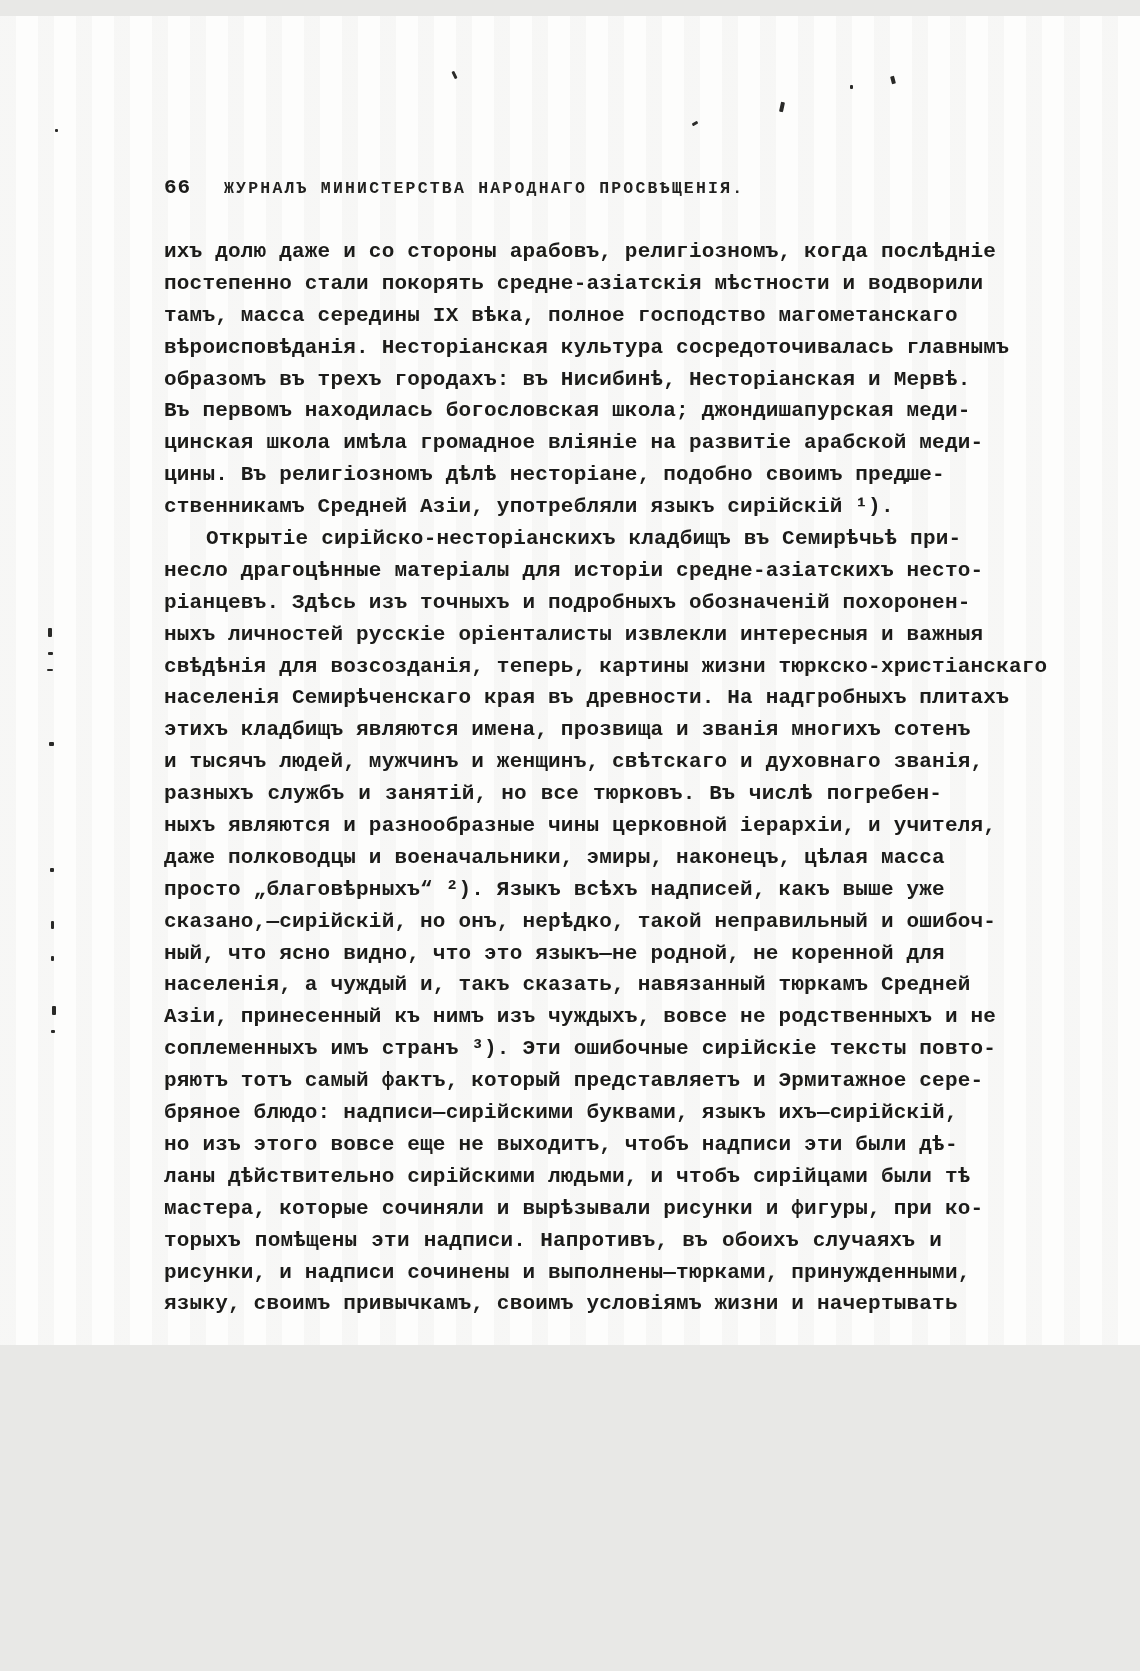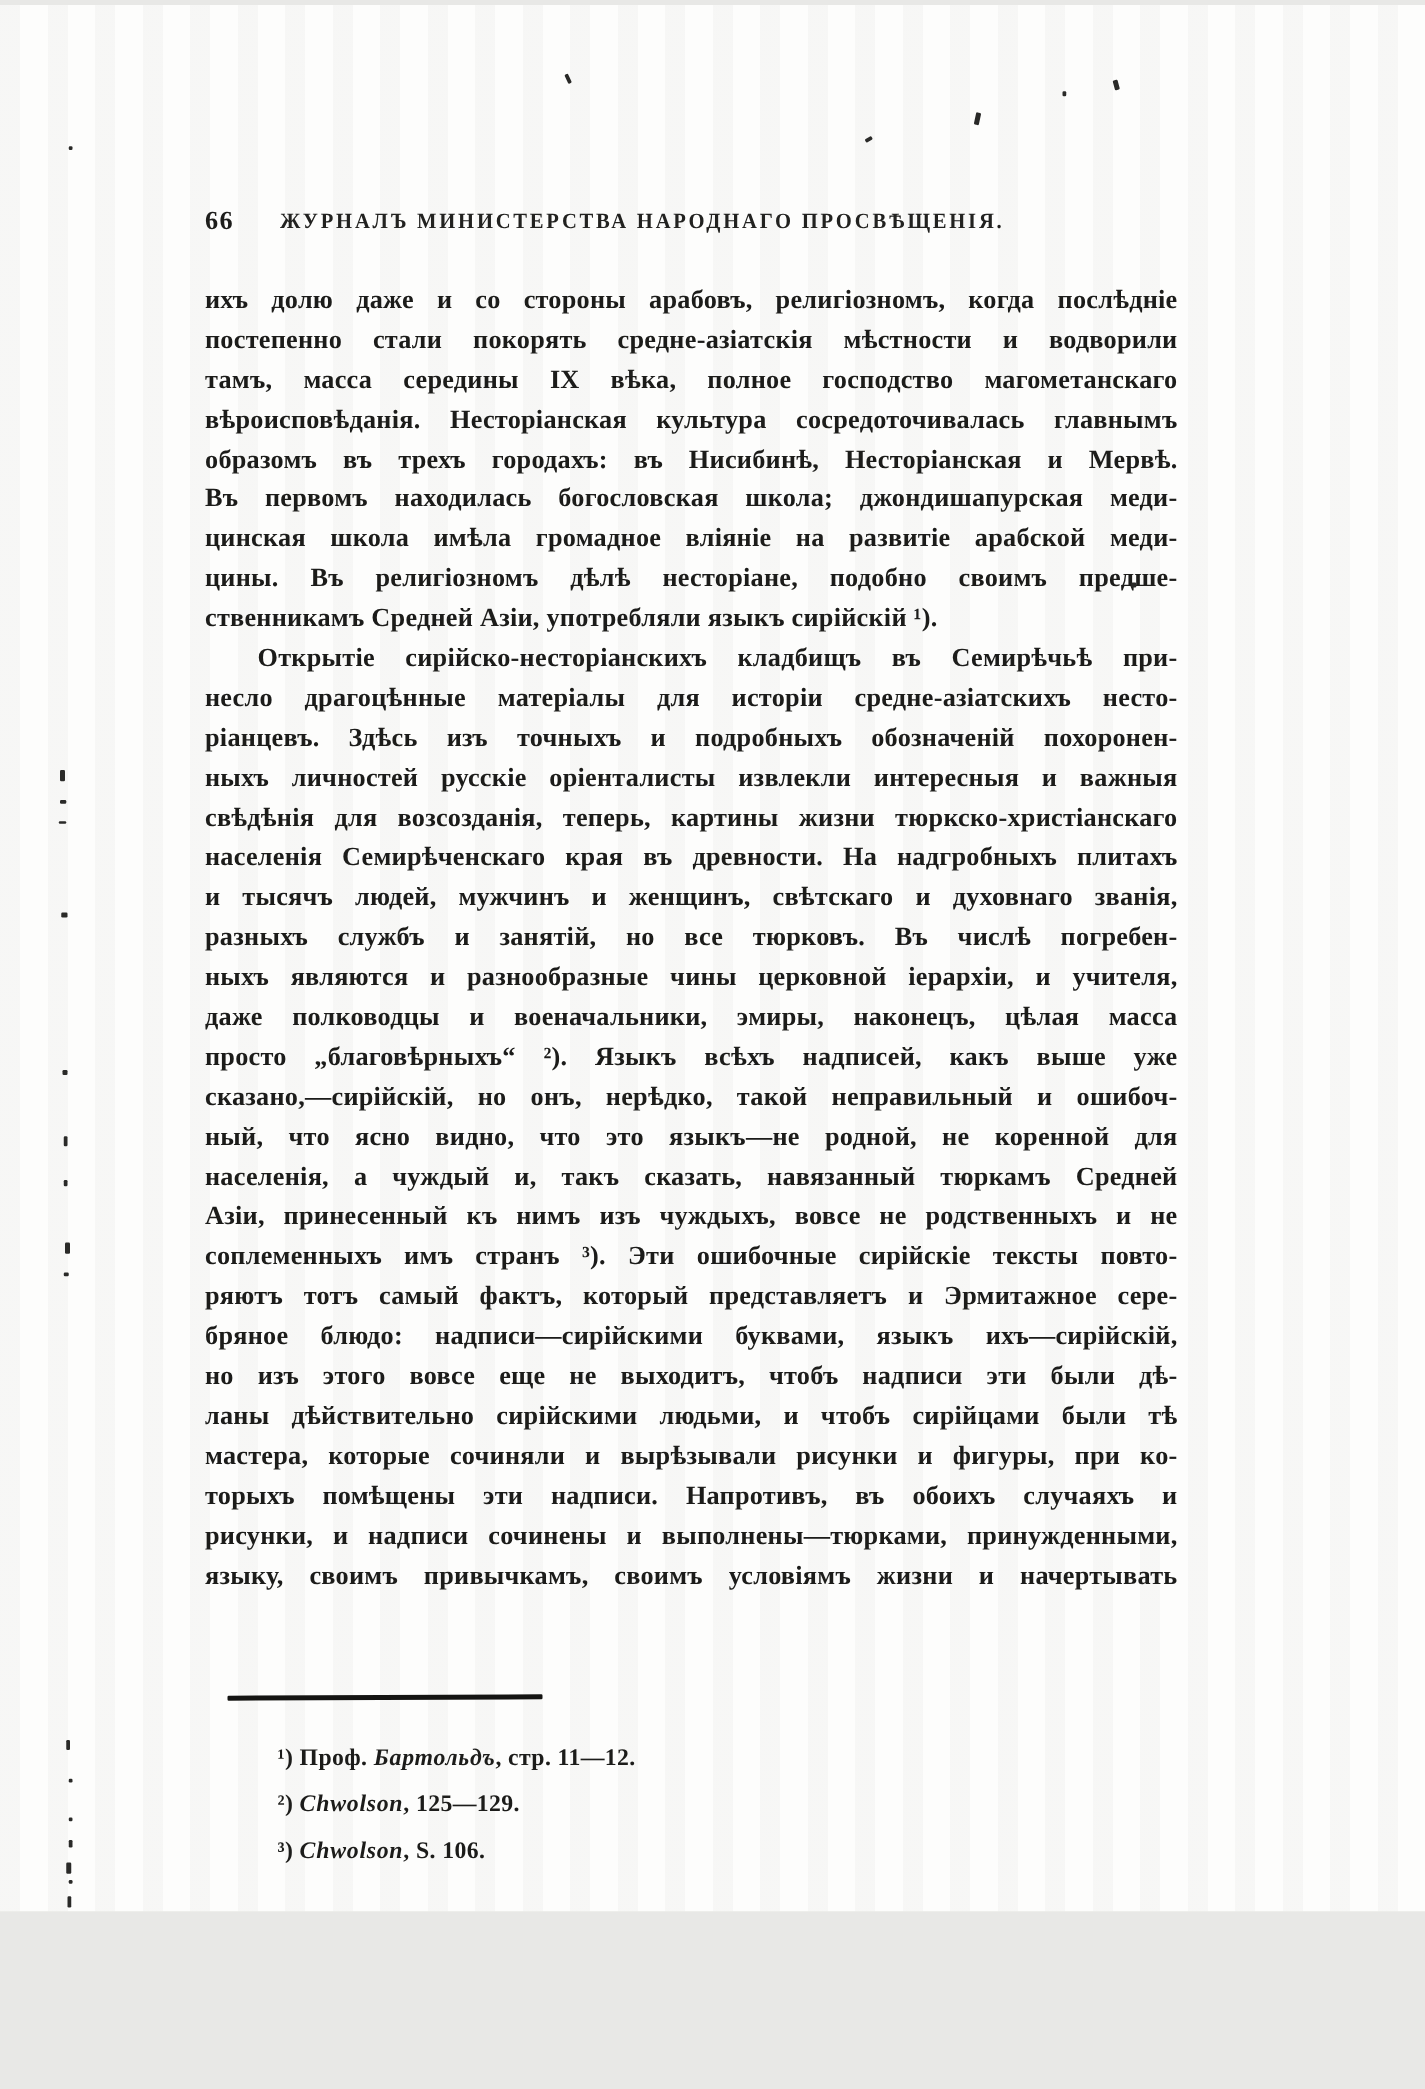--- a/index.html
+++ b/index.html
@@ -1,26 +1,26 @@
 <!DOCTYPE html>
 <html><head>
 <meta charset="utf-8">
 <style>
   html,body{margin:0;padding:0;background:#e8e8e6;}
   .page{
     position:relative;
-    width:1140px;height:1525px;
-    margin:4px auto;
+    width:1140px;height:1329px;
+    margin:16px auto;
     background:
       repeating-linear-gradient(90deg,
         rgba(110,110,104,0.045) 0px, rgba(110,110,104,0.045) 16px,
         rgba(255,255,255,0) 16px, rgba(255,255,255,0) 38px),
       #fdfdfc;
     overflow:hidden;
-    font-family:Liberation Serif, serif;
+    font-family:Liberation Mono, monospace;
     color:#191917;
   }
   .running-head{
     position:absolute;left:164px;top:160px;width:778px;height:26px;
   }
   .page-number{
     position:absolute;left:0;top:0;
     font-size:21px;font-weight:bold;letter-spacing:1px;color:#1d1d1b;
   }
   .journal-title{
@@ -78,20 +78,21 @@
       <div class="line">Въ первомъ находилась богословская школа; джондишапурская меди-</div>
       <div class="line">цинская школа имѣла громадное вліяніе на развитіе арабской меди-</div>
       <div class="line">цины. Въ религіозномъ дѣлѣ несторіане, подобно своимъ предше-</div>
       <div class="line para-end">ственникамъ Средней Азіи, употребляли языкъ сирійскій ¹).</div>
       <div class="line indent">Открытіе сирійско-несторіанскихъ кладбищъ въ Семирѣчьѣ при-</div>
       <div class="line">несло драгоцѣнные матеріалы для исторіи средне-азіатскихъ несто-</div>
       <div class="line">ріанцевъ. Здѣсь изъ точныхъ и подробныхъ обозначеній похоронен-</div>
       <div class="line">ныхъ личностей русскіе оріенталисты извлекли интересныя и важныя</div>
       <div class="line">свѣдѣнія для возсозданія, теперь, картины жизни тюркско-христіанскаго</div>
       <div class="line">населенія Семирѣченскаго края въ древности. На надгробныхъ плитахъ</div>
+      <div class="line">этихъ кладбищъ являются имена, прозвища и званія многихъ сотенъ</div>
       <div class="line">и тысячъ людей, мужчинъ и женщинъ, свѣтскаго и духовнаго званія,</div>
       <div class="line">разныхъ службъ и занятій, но все тюрковъ. Въ числѣ погребен-</div>
       <div class="line">ныхъ являются и разнообразные чины церковной іерархіи, и учителя,</div>
       <div class="line">даже полководцы и военачальники, эмиры, наконецъ, цѣлая масса</div>
       <div class="line">просто „благовѣрныхъ“ ²). Языкъ всѣхъ надписей, какъ выше уже</div>
       <div class="line">сказано,—сирійскій, но онъ, нерѣдко, такой неправильный и ошибоч-</div>
       <div class="line">ный, что ясно видно, что это языкъ—не родной, не коренной для</div>
       <div class="line">населенія, а чуждый и, такъ сказать, навязанный тюркамъ Средней</div>
       <div class="line">Азіи, принесенный къ нимъ изъ чуждыхъ, вовсе не родственныхъ и не</div>
       <div class="line">соплеменныхъ имъ странъ ³). Эти ошибочные сирійскіе тексты повто-</div>

